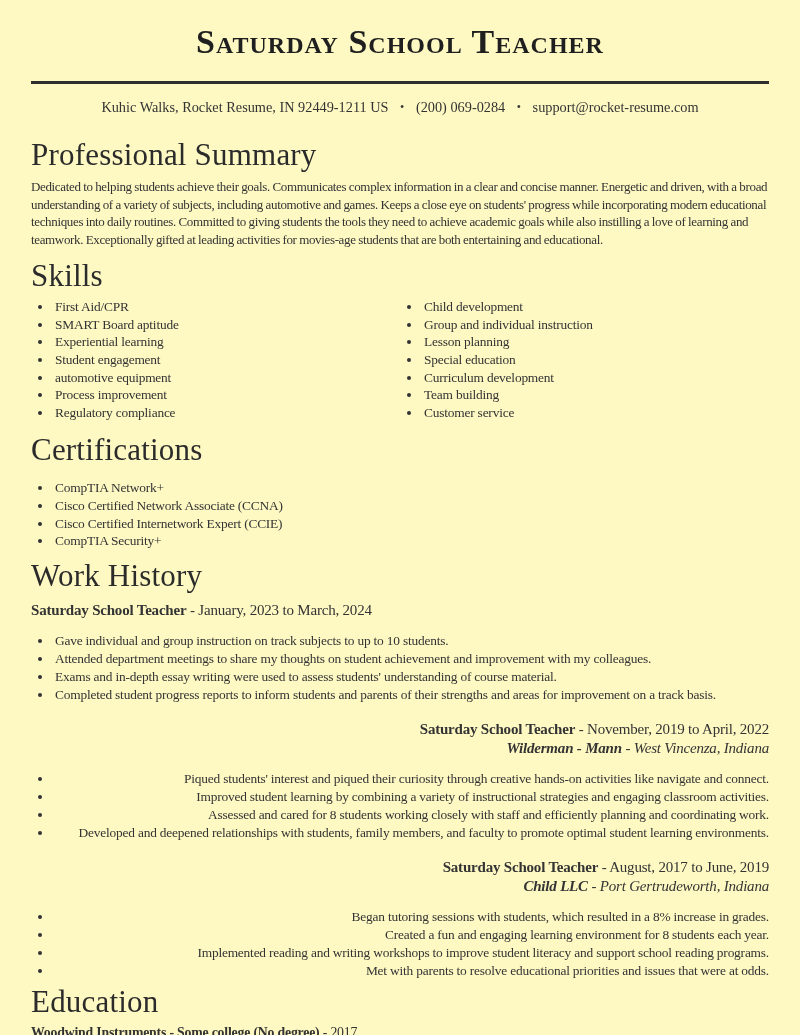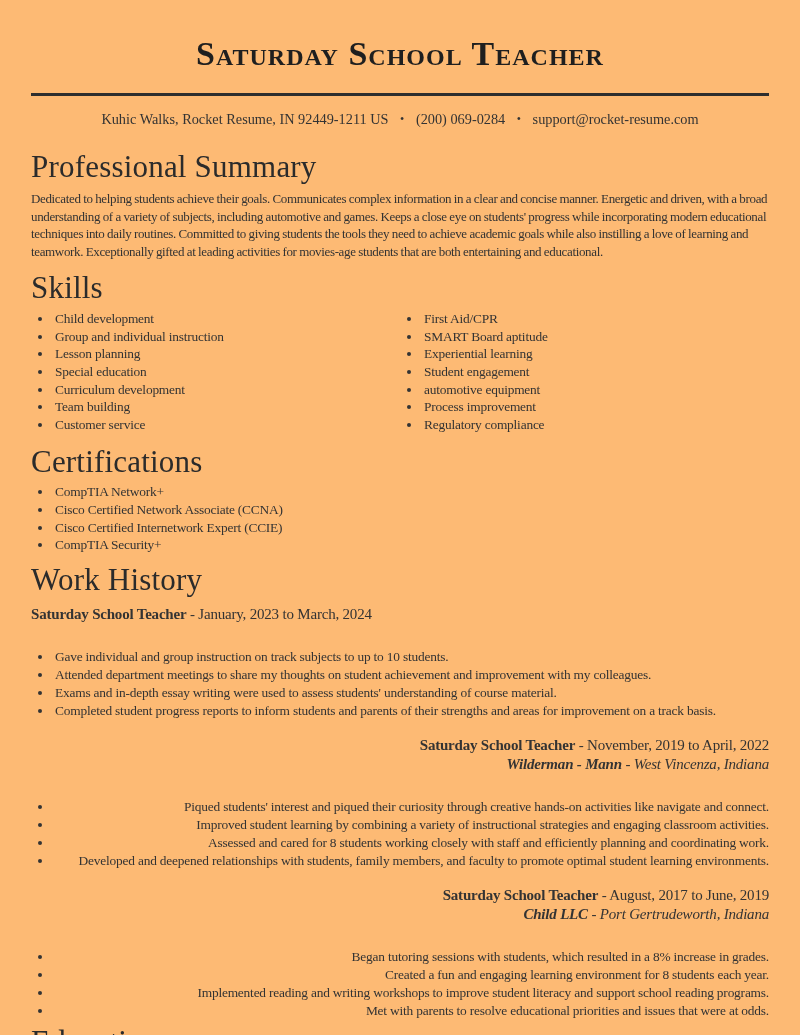--- a/index.html
+++ b/index.html
@@ -3,21 +3,21 @@
 <meta charset="utf-8">
 <style>
   * { margin:0; padding:0; box-sizing:border-box; }
   html, body { width:800px; height:1035px; }
   body {
     background:#ffffff;
     font-family:"Liberation Serif","DejaVu Serif",serif;
     color:#333333;
     overflow:hidden;
   }
-  .page { width:800px; height:1035px; padding:12px 31px; overflow:hidden; background:#fdba74; }
+  .page { width:800px; height:1035px; padding:0 31px; overflow:hidden; background:#fef9c3; }
 
   .resume-title {
     margin-top:22px; text-align:center;
     font-variant:small-caps; font-weight:700;
     font-size:34px; line-height:40px; letter-spacing:1px;
     color:#1f1f1f;
   }
   .rule {
     margin-top:19px; height:2px;
     border-top:1px solid #2e2e2e;
@@ -34,31 +34,31 @@
   }
 
   ul { list-style:disc; margin:0; padding-left:22px; }
   li { font-size:13.4px; line-height:17.7px; letter-spacing:-0.2px; padding-left:2px; }
 
   .sec-skills h2 { margin-top:13px; }
   .skills-cols { display:flex; margin-top:9px; }
   .skills-cols ul { width:50%; }
 
   .sec-certs h2 { margin-top:14px; }
-  .sec-certs ul { margin-top:8px; }
+  .sec-certs ul { margin-top:16px; }
   .sec-certs li { line-height:17.9px; }
 
   .sec-work h2 { margin-top:12px; }
   .job { margin-top:12px; }
   .job + .job { margin-top:16px;text-align:right; }
   .job-line { font-size:15px; line-height:19px; letter-spacing:-0.2px; }
   .job-title { font-weight:700; }
   .company-line { font-style:italic; }
   .company-name { font-weight:700; }
-  .job ul { margin-top:24px; }
+  .job ul { margin-top:12px; }
   .job li { line-height:18px; }
 
   .sec-edu h2 { margin-top:8px; }
   .edu-line { margin-top:8px; font-size:13.8px; line-height:19px; letter-spacing:-0.2px; }
   .edu-bold { font-weight:700; }
 </style>
 </head>
 <body>
 
 <div class="page">
@@ -76,36 +76,36 @@
 
   <section class="sec-summary">
     <h2>Professional Summary</h2>
     <p class="summary-text">Dedicated to helping students achieve their goals. Communicates complex information in a clear and concise manner. Energetic and driven, with a broad understanding of a variety of subjects, including automotive and games. Keeps a close eye on students' progress while incorporating modern educational techniques into daily routines. Committed to giving students the tools they need to achieve academic goals while also instilling a love of learning and teamwork. Exceptionally gifted at leading activities for movies-age students that are both entertaining and educational.</p>
   </section>
 
   <section class="sec-skills">
     <h2>Skills</h2>
     <div class="skills-cols">
       <ul>
+        <li>First Aid/CPR</li>
+        <li>SMART Board aptitude</li>
+        <li>Experiential learning</li>
+        <li>Student engagement</li>
+        <li>automotive equipment</li>
+        <li>Process improvement</li>
+        <li>Regulatory compliance</li>
+      </ul>
+      <ul>
         <li>Child development</li>
         <li>Group and individual instruction</li>
         <li>Lesson planning</li>
         <li>Special education</li>
         <li>Curriculum development</li>
         <li>Team building</li>
         <li>Customer service</li>
-      </ul>
-      <ul>
-        <li>First Aid/CPR</li>
-        <li>SMART Board aptitude</li>
-        <li>Experiential learning</li>
-        <li>Student engagement</li>
-        <li>automotive equipment</li>
-        <li>Process improvement</li>
-        <li>Regulatory compliance</li>
       </ul>
     </div>
   </section>
 
   <section class="sec-certs">
     <h2>Certifications</h2>
     <ul>
       <li>CompTIA Network+</li>
       <li>Cisco Certified Network Associate (CCNA)</li>
       <li>Cisco Certified Internetwork Expert (CCIE)</li>

